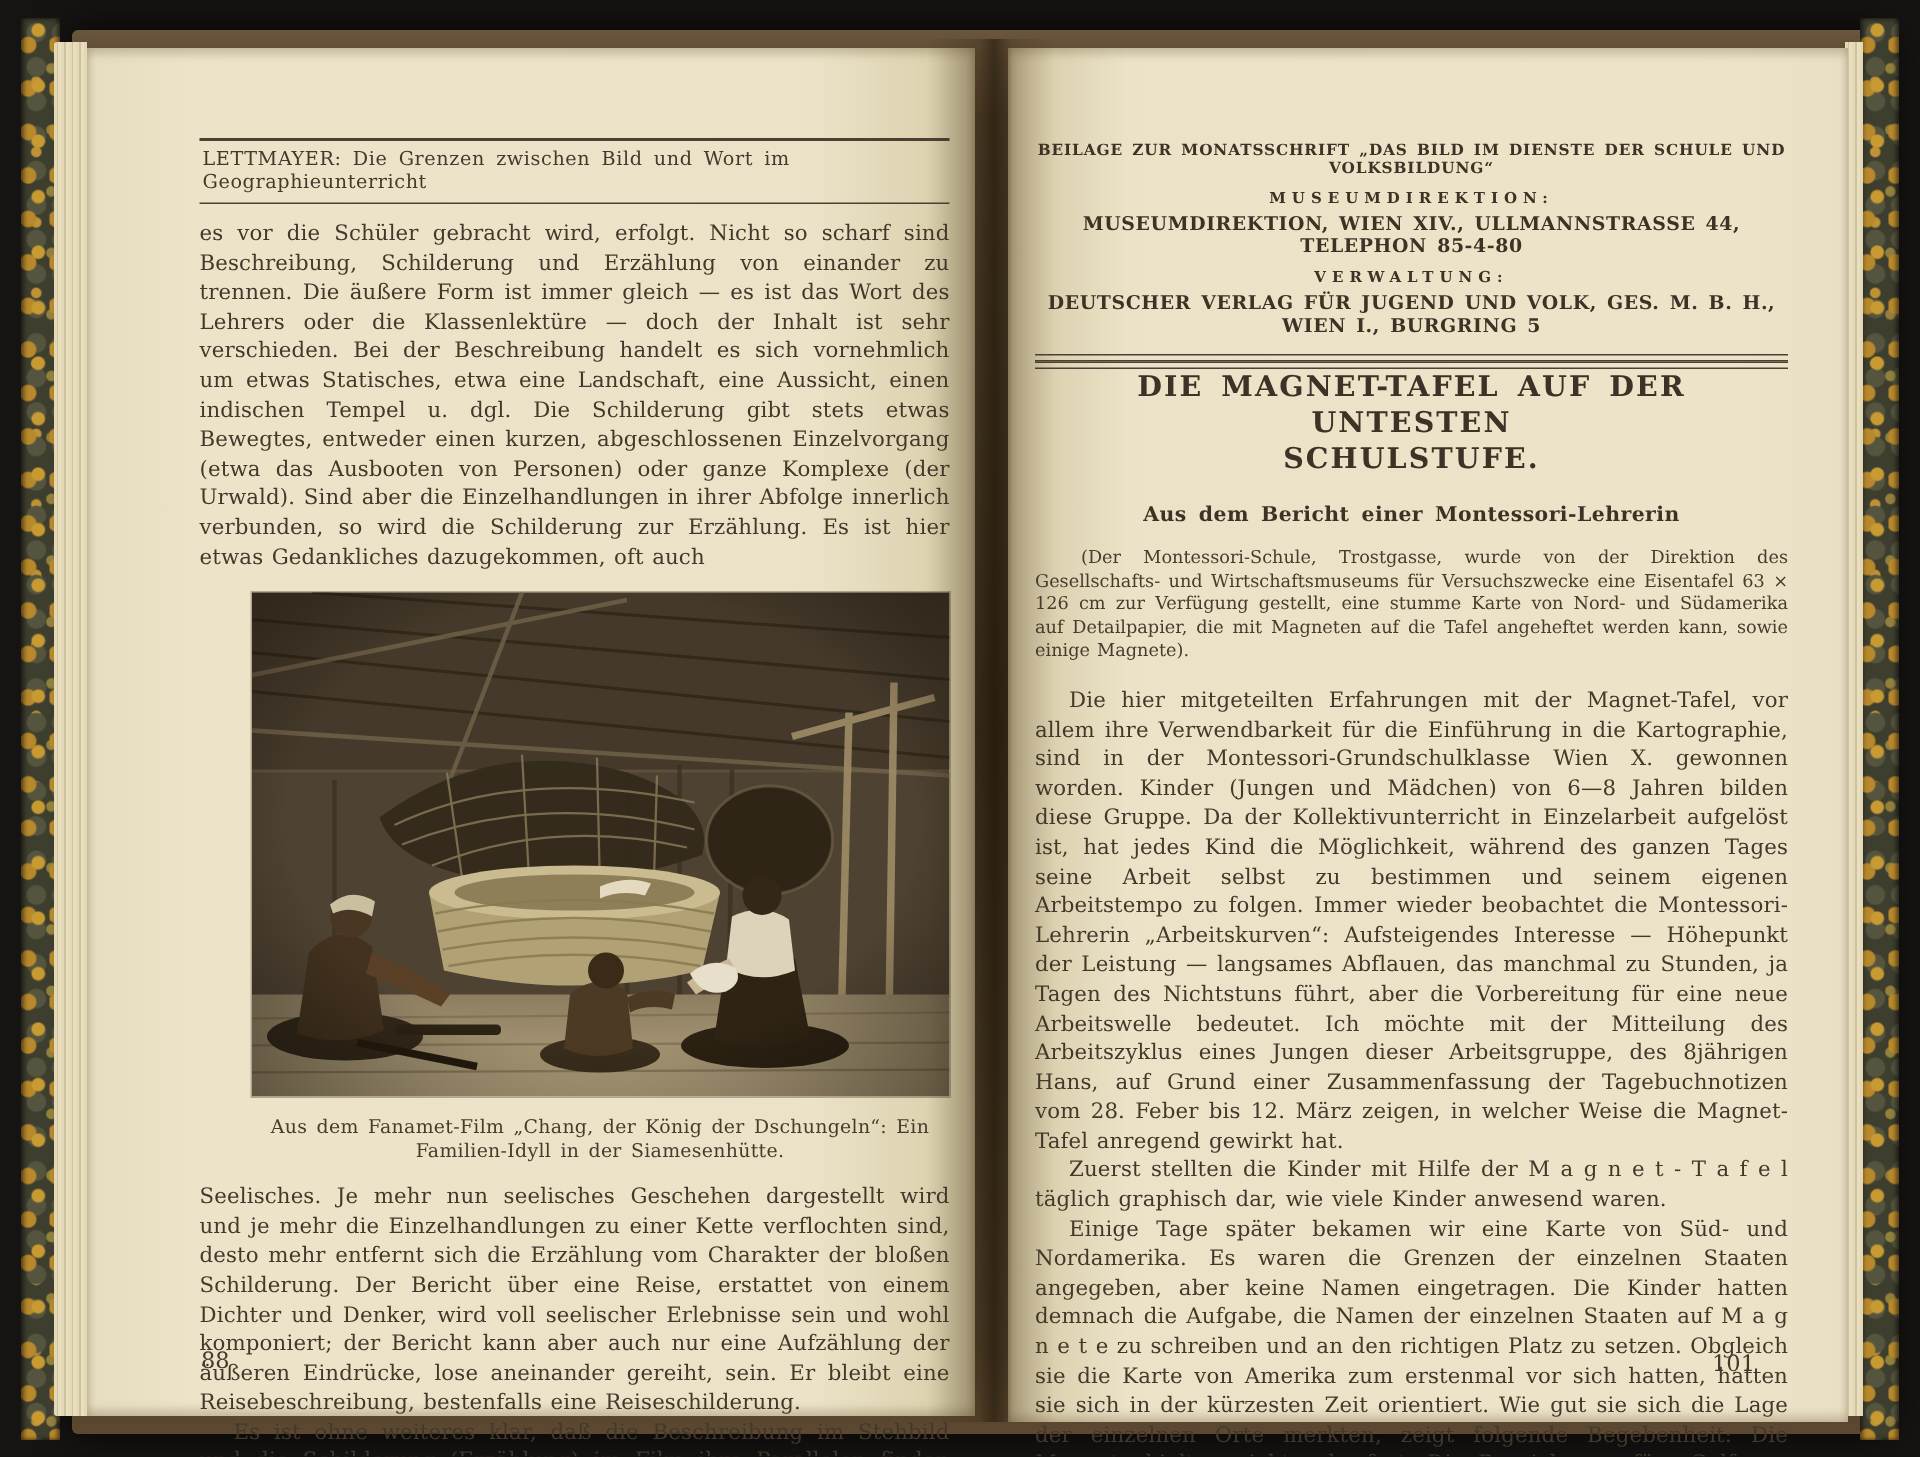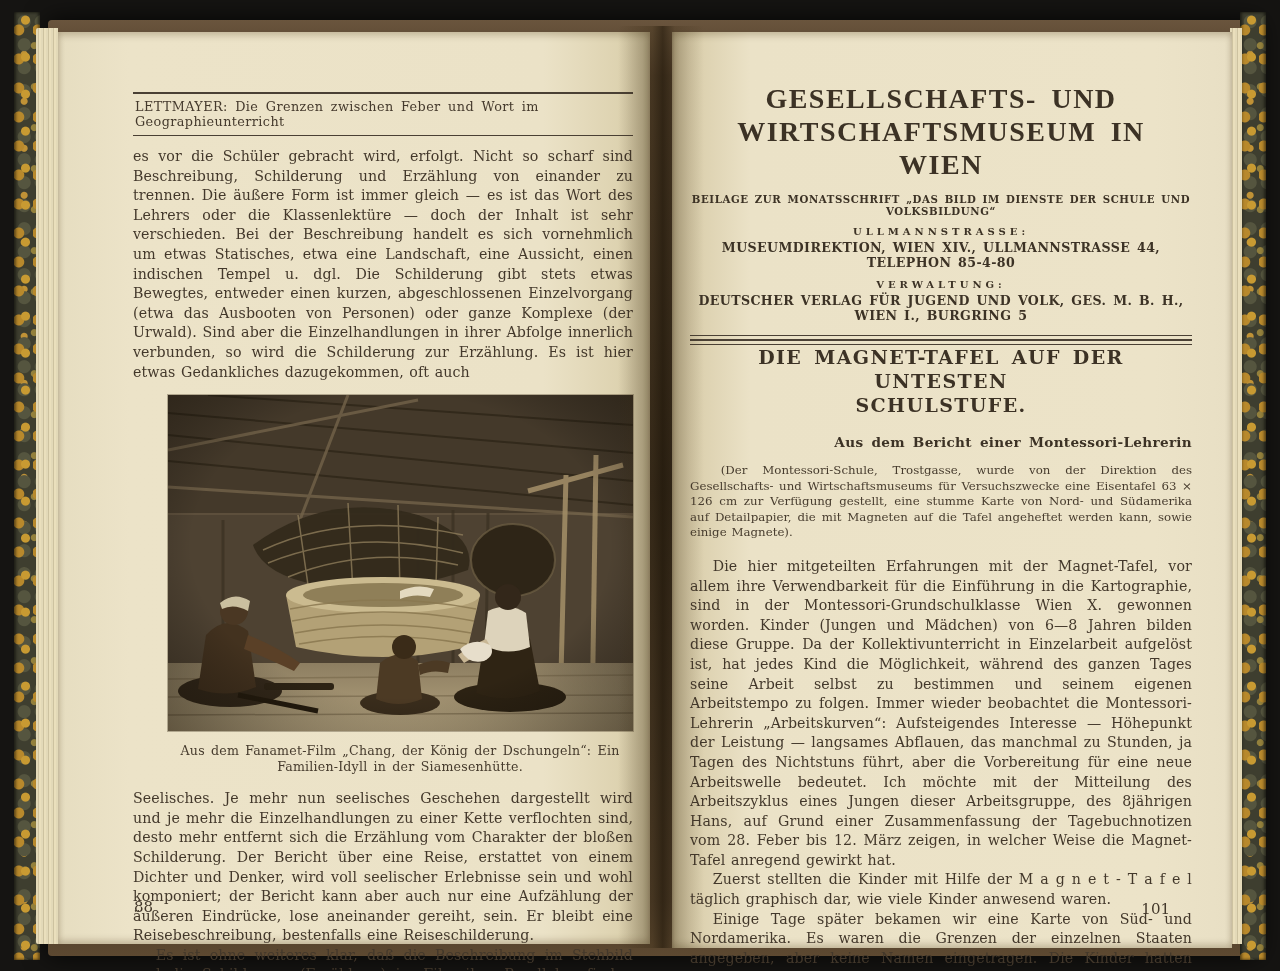--- a/index.html
+++ b/index.html
@@ -62,39 +62,39 @@
   .mast-beilage{font-size:10.2px;font-weight:bold;letter-spacing:.6px;word-spacing:2px;margin-top:12px;}
   .mast-label{font-size:10px;font-weight:bold;letter-spacing:4px;margin-top:9px;}
   .mast-value{font-size:12.6px;font-weight:bold;letter-spacing:.4px;word-spacing:2px;margin-top:3px;}
   .double-rule{height:3px;border-top:1.5px solid #4a4034;border-bottom:1px solid #4a4034;margin-top:12px;}
   .issue-row{display:flex;justify-content:space-between;padding:8px 38px 7px 40px;
              font-size:14.5px;font-weight:bold;letter-spacing:1px;color:#3c3225;}
   .double-rule2{height:3px;border-top:1.5px solid #4a4034;border-bottom:1px solid #4a4034;}
   
   .art-title{text-align:center;font-weight:bold;font-size:19px;line-height:24px;
              letter-spacing:1.4px;word-spacing:4px;color:#3c3225;}
-  .art-subtitle{text-align:right;font-weight:bold;font-size:13.6px;letter-spacing:.3px;
+  .art-subtitle{text-align:center;font-weight:bold;font-size:13.6px;letter-spacing:.3px;
                 word-spacing:3px;color:#3c3225;margin-top:17px;}
   .art-intro{font-size:11.8px;line-height:15.6px;text-align:justify;color:#473c2e;
              margin-top:13px;text-indent:2.6em;word-spacing:1px;}
   .rp-body{margin-top:16px;}
 </style>
 </head>
 <body>
 
 <div class="stage">
   <div class="cover"></div>
   <div class="marble marble-left"></div>
   <div class="marble marble-right"></div>
   <div class="stack stack-left"></div>
   <div class="stack stack-right"></div>
 
   <div class="page page-left">
     <div class="content lp-content">
-      <div class="running-head">LETTMAYER: Die Grenzen zwischen Feber und Wort im Geographieunterricht</div>
+      <div class="running-head">LETTMAYER: Die Grenzen zwischen Bild und Wort im Geographieunterricht</div>
 
       <div class="body-text lp-body1">
         <p>es vor die Schüler gebracht wird, erfolgt. Nicht so scharf sind Beschreibung, Schilderung und Erzählung von einander zu trennen. Die äußere Form ist immer gleich — es ist das Wort des Lehrers oder die Klassenlektüre — doch der Inhalt ist sehr verschieden. Bei der Beschreibung handelt es sich vornehmlich um etwas Statisches, etwa eine Landschaft, eine Aussicht, einen indischen Tempel u. dgl. Die Schilderung gibt stets etwas Bewegtes, entweder einen kurzen, abgeschlossenen Einzelvorgang (etwa das Ausbooten von Personen) oder ganze Komplexe (der Urwald). Sind aber die Einzelhandlungen in ihrer Abfolge innerlich verbunden, so wird die Schilderung zur Erzählung. Es ist hier etwas Gedankliches dazugekommen, oft auch</p>
       </div>
 
       <figure class="photo">
         <svg class="photo-frame" viewBox="0 0 465 336" preserveAspectRatio="none" role="img">
           <defs>
             <radialGradient id="vig" cx="50%" cy="45%" r="75%">
               <stop offset="60%" stop-color="rgba(0,0,0,0)"></stop>
@@ -205,26 +205,22 @@
         <p class="indent">Es ist ohne weiteres klar, daß die Beschreibung im Stehbild und die Schilderung (Erzählung) im Film ihre Parallelen finden und es fragt sich nun, wo das eine und wo das andere im Unterricht zweckdienlicher ist.</p>
 
       </div>
     </div>
     <div class="page-num page-num-left">88</div>
   </div>
 
   <div class="page page-right">
     <div class="content rp-content">
       <div class="masthead">
-        <div class="mast-title">
-          <span style="display:block">GESELLSCHAFTS- UND</span>
-          <span style="display:block">WIRTSCHAFTSMUSEUM IN WIEN</span>
-        </div>
         <div class="mast-beilage">BEILAGE ZUR MONATSSCHRIFT „DAS BILD IM DIENSTE DER SCHULE UND VOLKSBILDUNG“</div>
-        <div class="mast-label">ULLMANNSTRASSE:</div>
+        <div class="mast-label">MUSEUMDIREKTION:</div>
         <div class="mast-value">MUSEUMDIREKTION, WIEN XIV., ULLMANNSTRASSE 44, TELEPHON 85-4-80</div>
         <div class="mast-label">VERWALTUNG:</div>
         <div class="mast-value">DEUTSCHER VERLAG FÜR JUGEND UND VOLK, GES. M. B. H., WIEN I., BURGRING 5</div>
       </div>
 
       <div class="double-rule"></div>
       <div class="double-rule2"></div>
 
       <div class="art-title">
         <span style="display:block">DIE MAGNET-TAFEL AUF DER UNTESTEN</span>

